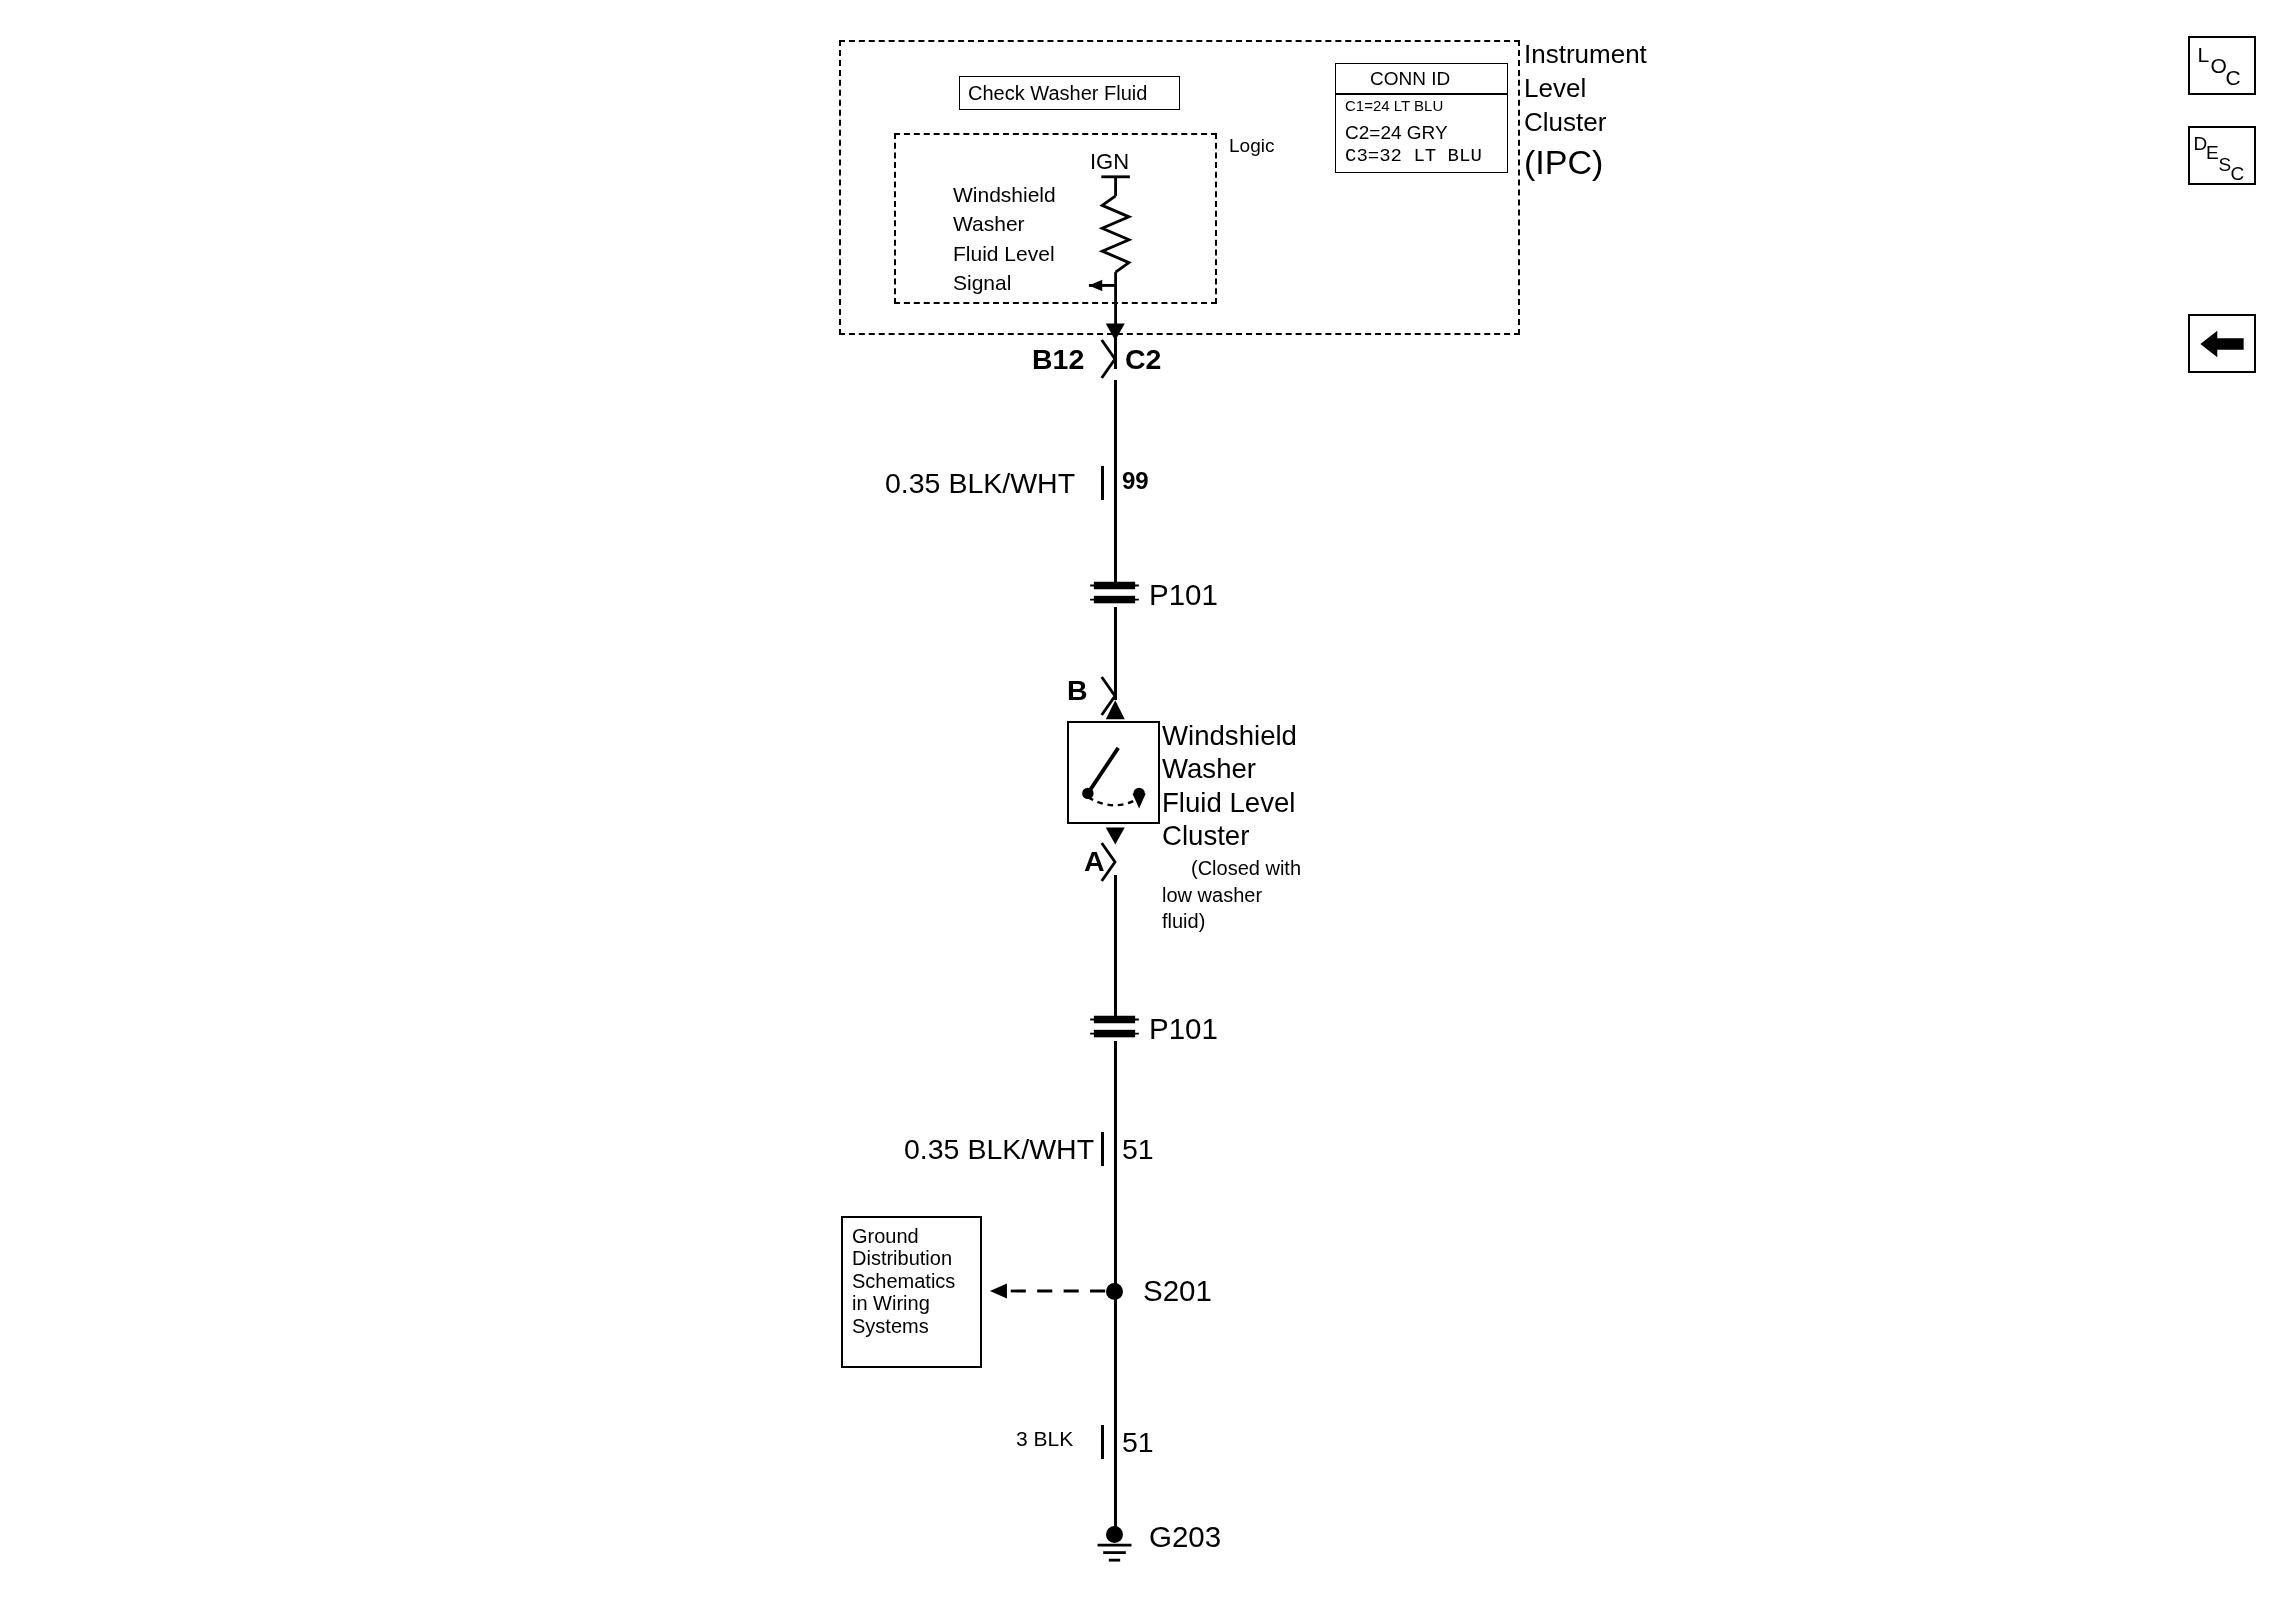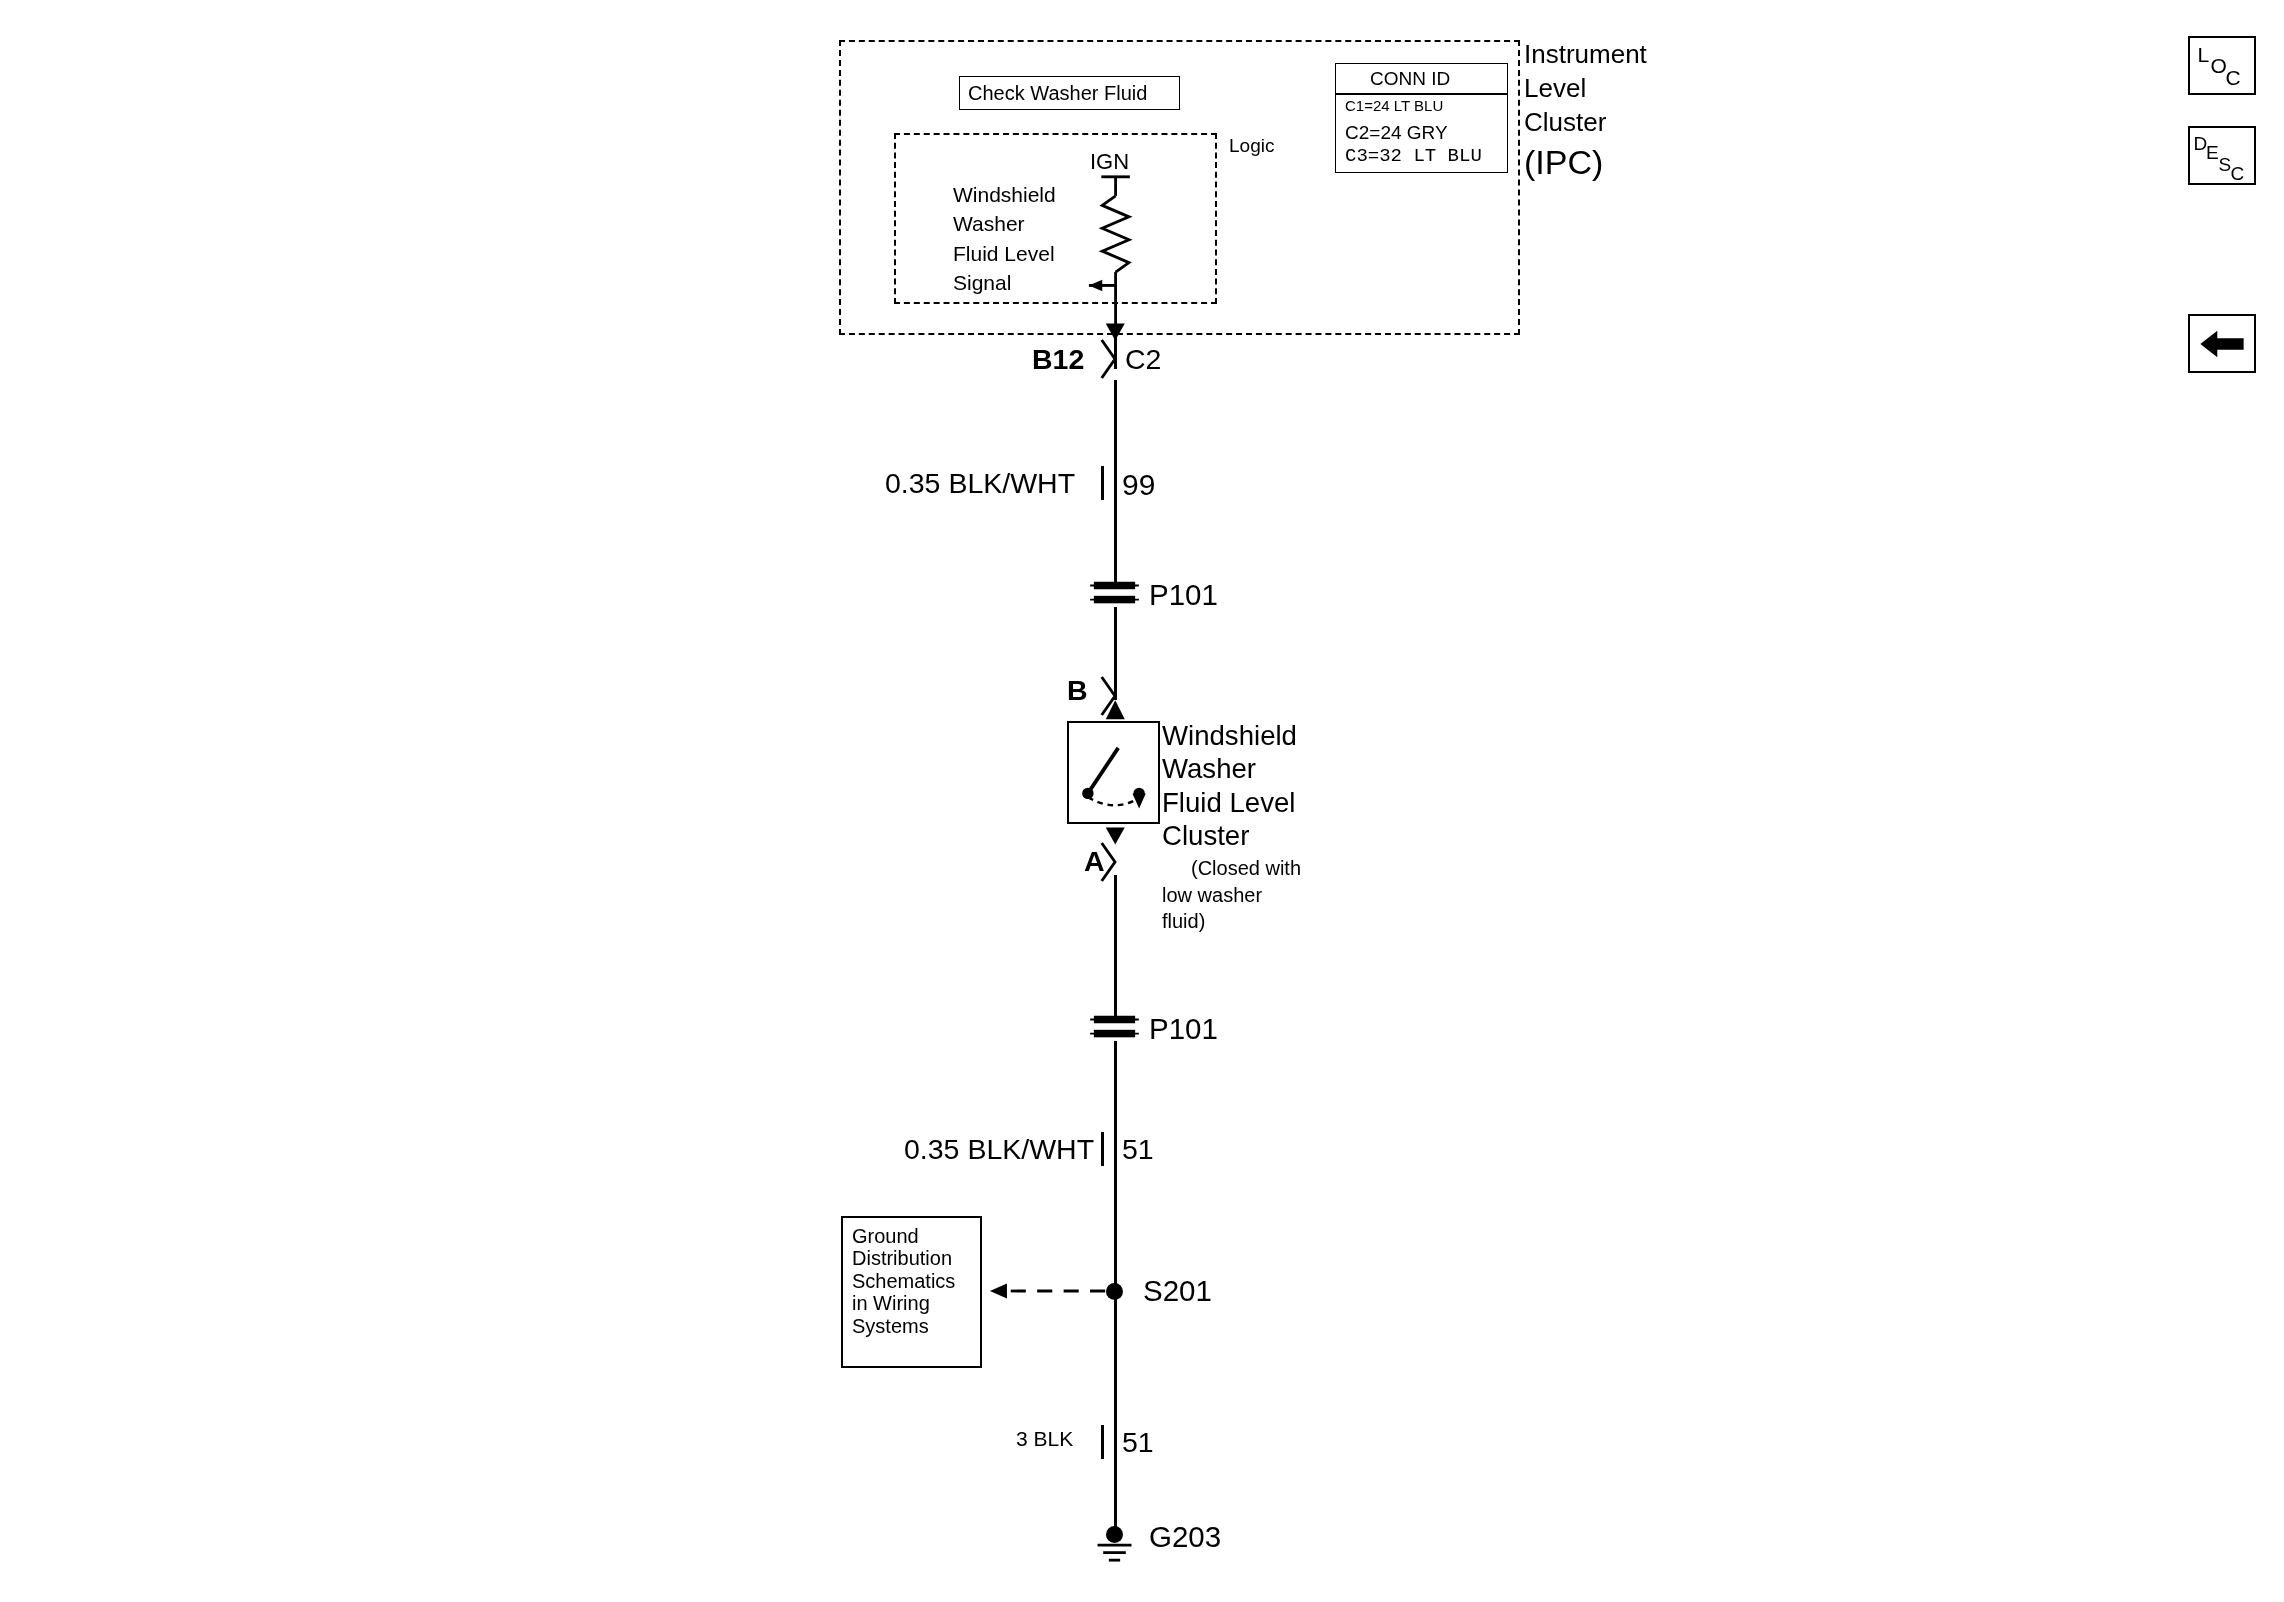--- a/index.html
+++ b/index.html
@@ -130,27 +130,27 @@
 
   <div class="vwire" style="left:1114px; top:331px; height:38px;"></div>
   <svg class="abs" style="left:1101px; top:314px;" width="28.5" height="28.5" viewBox="0 0 30 30">
     <polygon points="15,28 5,10 25,10" fill="#000"></polygon>
   </svg>
 
   <svg class="abs" style="left:1096px; top:338px;" width="38" height="43" viewBox="0 0 40 45">
     <path d="M6 2 L20 22 L6 42" fill="none" stroke="#000" stroke-width="3"></path>
   </svg>
   <div class="txt" style="left:1032px; top:344px; font-size:28.5px; font-weight:bold;">B12</div>
-  <div class="txt" style="left:1125px; top:344px; font-size:28.5px; font-weight:normal;">C2</div>
+  <div class="txt" style="left:1125px; top:344px; font-size:28.5px; font-weight:bold;">C2</div>
 
   <div class="vwire" style="left:1114px; top:380px; height:204px;"></div>
 
   <div class="txt" style="left:885px; top:468px; font-size:28.5px;">0.35 BLK/WHT</div>
   <div class="abs" style="left:1101px; top:466px; width:2.9px; height:34px; background:#000;"></div>
-  <div class="txt" style="left:1122px; top:468px; font-size:30px;">99</div>
+  <div class="txt" style="left:1122px; top:468px; font-size:24px;font-weight:bold;">99</div>
 
   <svg class="abs" style="left:1086px; top:578px;" width="57" height="30" viewBox="0 0 60 32">
     <rect x="8" y="4" width="44" height="8" fill="#000"></rect>
     <rect x="8" y="19" width="44" height="8" fill="#000"></rect>
     <line x1="4" y1="8" x2="56" y2="8" stroke="#000" stroke-width="2"></line>
     <line x1="4" y1="23" x2="56" y2="23" stroke="#000" stroke-width="2"></line>
   </svg>
   <div class="txt" style="left:1149px; top:578px; font-size:29.5px;">P101</div>
 
   <div class="vwire" style="left:1114px; top:607px; height:93px;"></div>

